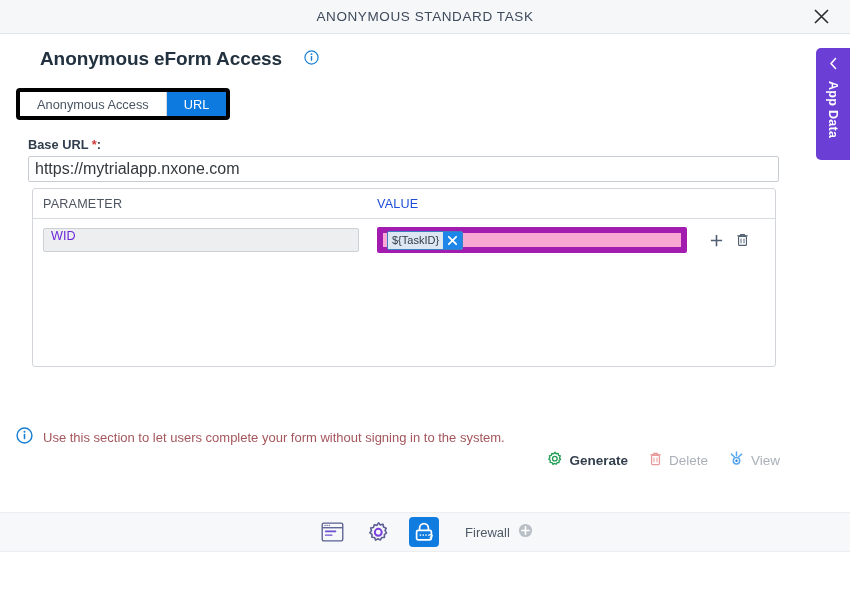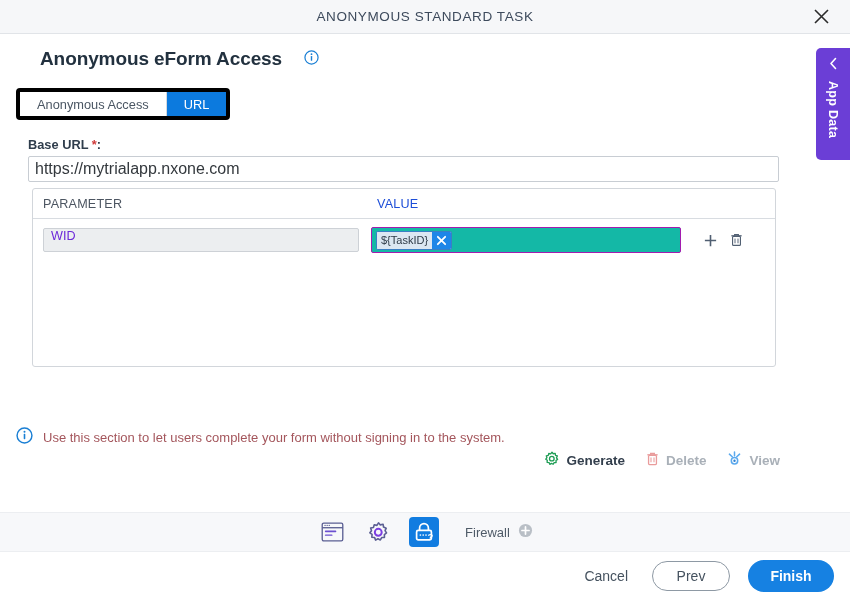--- a/index.html
+++ b/index.html
@@ -129,24 +129,24 @@
     width: 316px; height: 24px;
     background: #eceef0;
     border: 1px solid #cdd1d6;
     border-radius: 2px;
     display: flex; align-items: flex-start;
     padding: 0 7px;
     font-size: 12.6px;
     color: #6d28d9;
   }
   .cell-value {
-    margin-left: 12px;
+    margin-left: 18px;
     width: 310px; height: 26px;
-    background: #14b8a6;
-    border: 1px solid #a21caf;
+    background: #f9a8d4;
+    border: 6px solid #a21caf;
     border-radius: 2px;
     display: flex; align-items: center;
     padding: 0 4px;
   }
   .token {
     display: inline-flex; align-items: stretch;
     height: 19px;
     border: 1px solid #3a7fc4;
     border-radius: 2px;
     overflow: hidden;
@@ -189,21 +189,21 @@
     position: absolute; right: 70px; top: 450px;
     display: flex; align-items: center; gap: 20px;
   }
   .action {
     display: flex; align-items: center; gap: 6px;
     font-size: 13.5px;
     cursor: pointer;
     justify-content: space-between;
   }
   .action.enabled { color: #333f4d; font-weight: bold; }
-  .action.disabled { color: #a9b0b8; font-weight: bold; cursor: default; }
+  .action.disabled { color: #a9b0b8; font-weight: normal; cursor: default; }
 
   
   .toolbar {
     position: absolute; left: 0; top: 512px;
     width: 850px; height: 40px;
     background: #f7f8fa;
     border-top: 1px solid #eceef1;
     border-bottom: 1px solid #eceef1;
     display: flex; align-items: center; justify-content: center;
     gap: 16px;
@@ -437,25 +437,20 @@
       <span>Firewall</span>
       <span>
         <svg width="15" height="15" viewBox="0 0 16 16" aria-hidden="true">
           <circle cx="8" cy="8" r="7" fill="#b9bfc6"></circle>
           <path d="M8 4.2 V11.8 M4.2 8 H11.8" stroke="#ffffff" stroke-width="1.8" stroke-linecap="round"></path>
         </svg>
       </span>
     </div>
   </div>
 
-  <div class="footer">
-    <div class="btn-text">Cancel</div>
-    <button class="btn-outline">Prev</button>
-    <button class="btn-primary">Finish</button>
-  </div>
 
   <div class="side-tab">
     <span class="side-chevron">
       <svg width="11" height="13" viewBox="0 0 11 13" aria-hidden="true">
         <path d="M7.5 1.5 L3 6.5 L7.5 11.5" fill="none" stroke="#ffffff" stroke-width="1.6" stroke-linecap="round" stroke-linejoin="round"></path>
       </svg>
     </span>
     <span class="side-label">App Data</span>
   </div>
 

